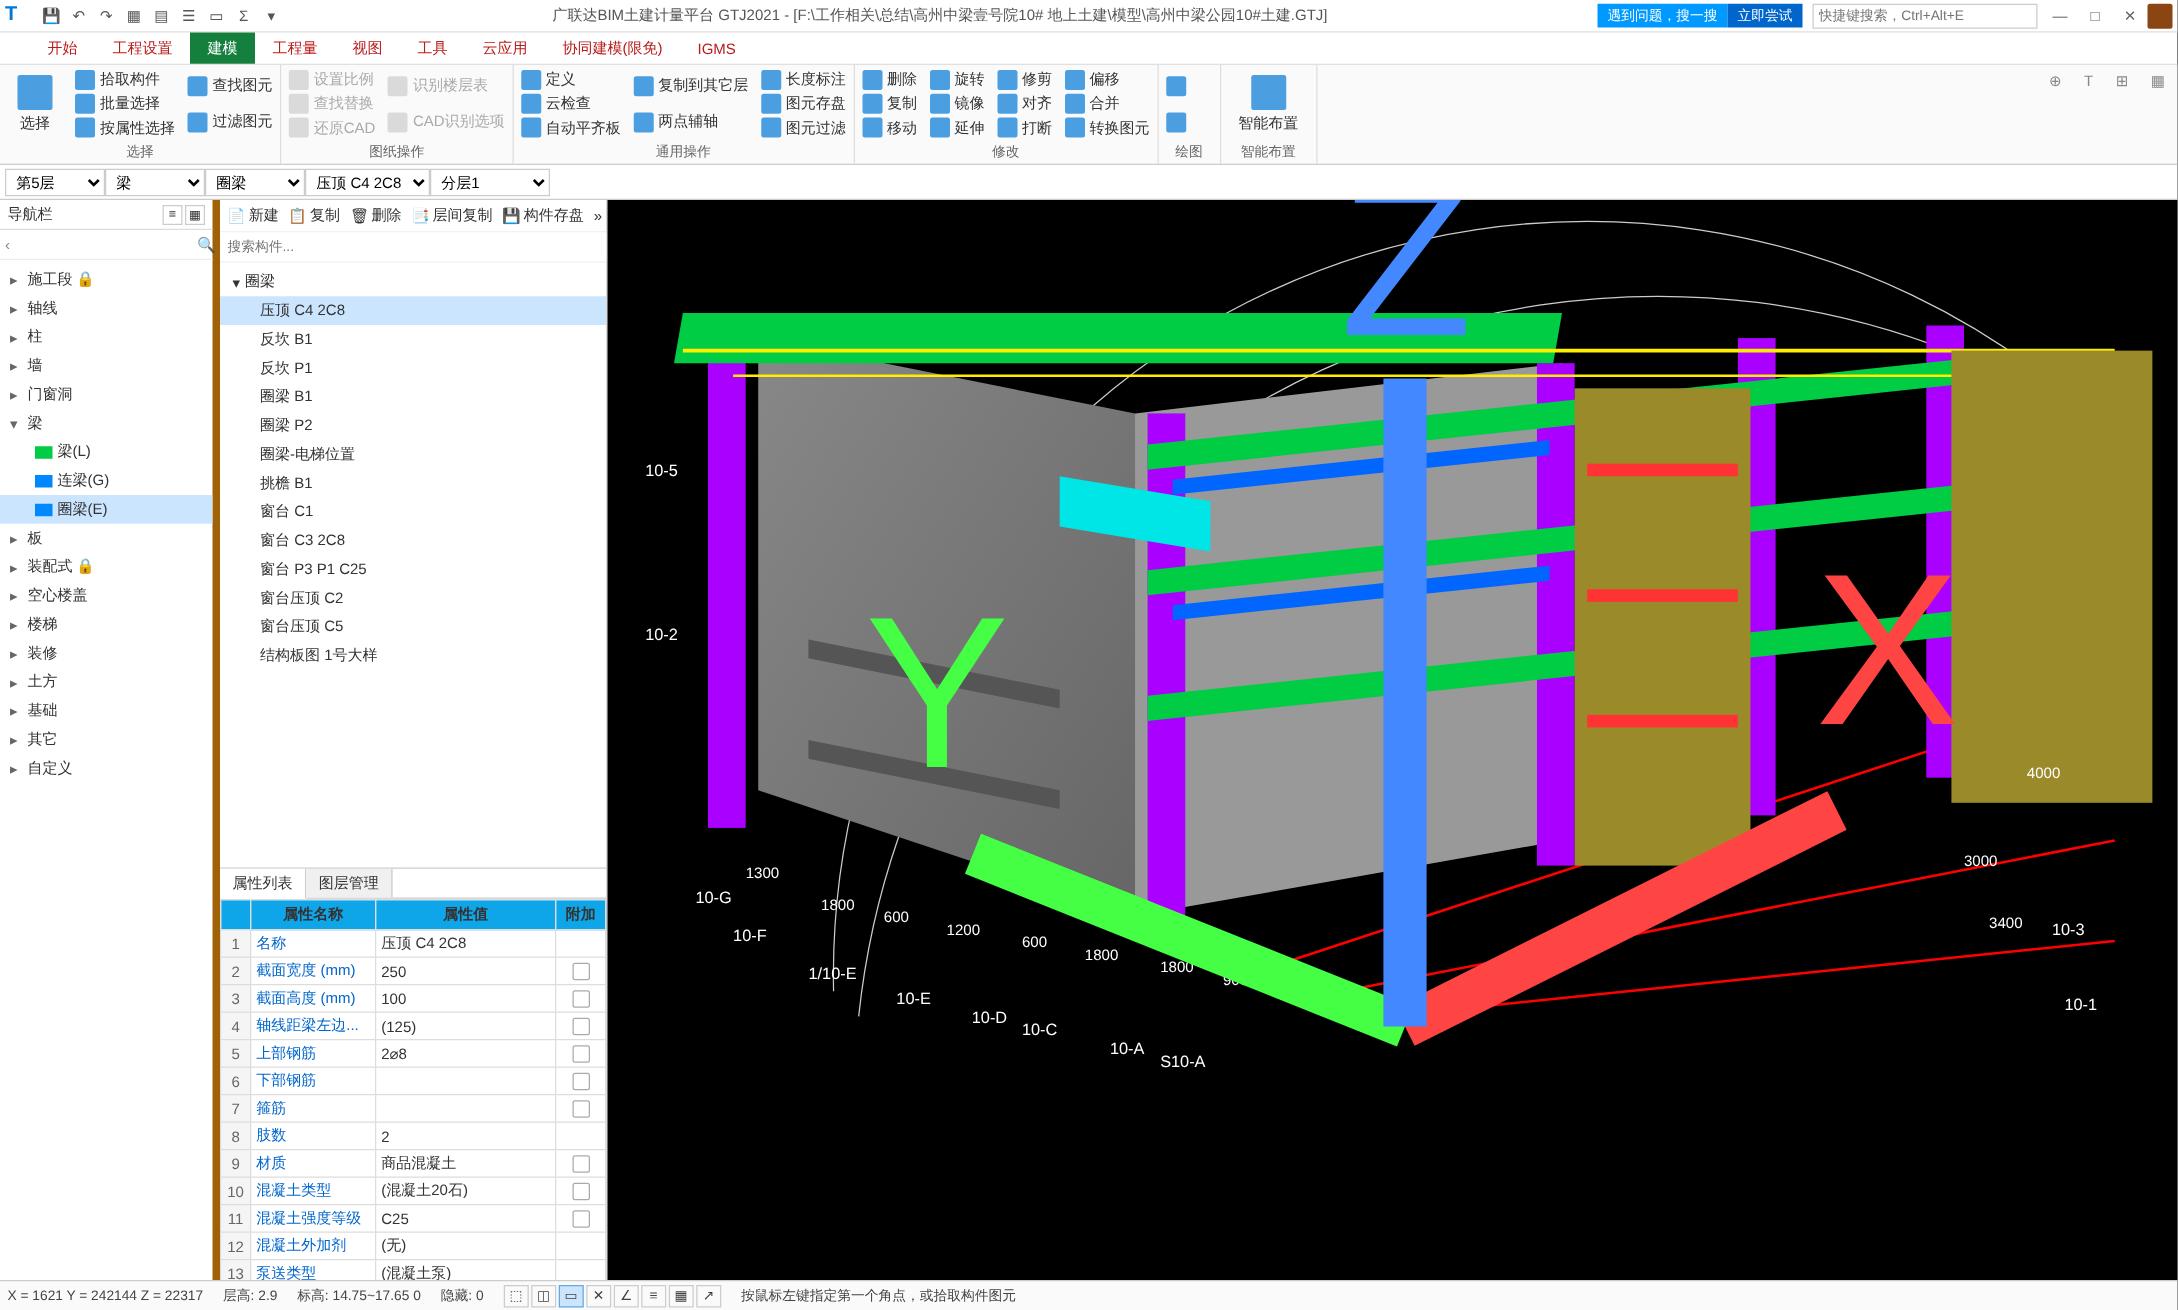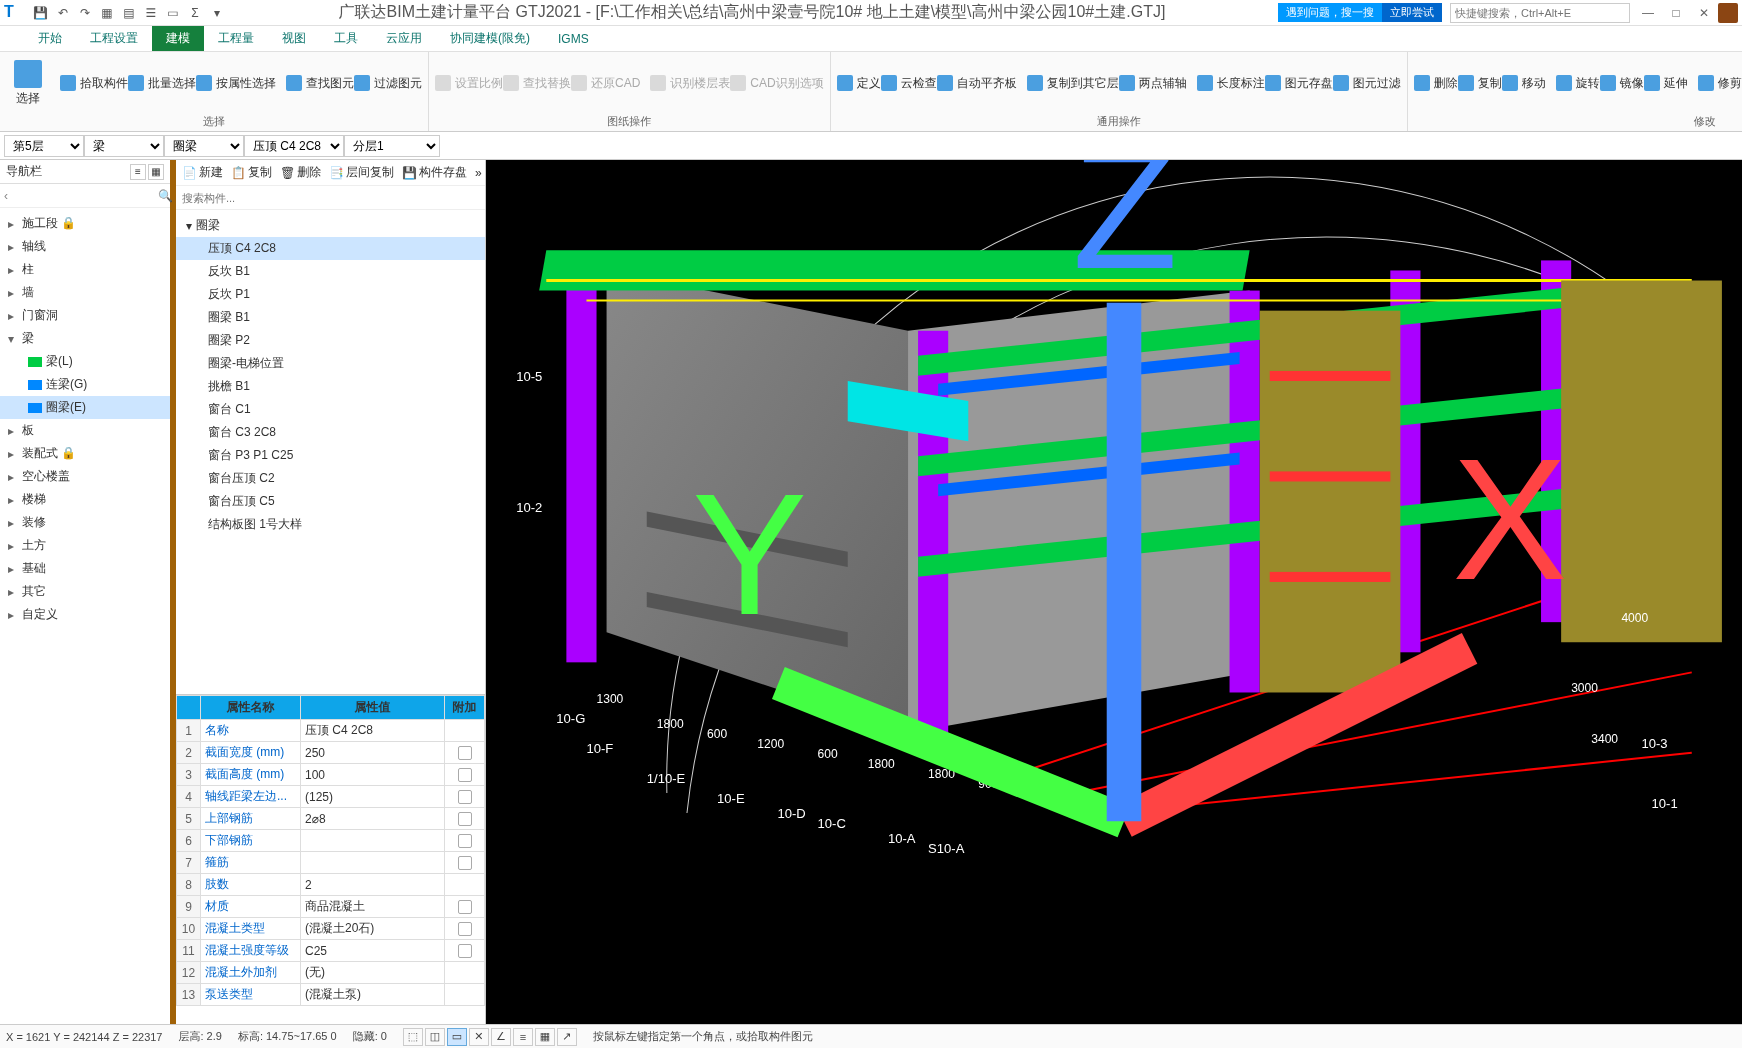--- a/index.html
+++ b/index.html
@@ -3,40 +3,40 @@
 <meta charset="utf-8">
 <style>
 * { box-sizing: border-box; margin: 0; padding: 0; font-family: "Microsoft YaHei", sans-serif; }
 body { font-size: 12px; color: #333; background: #fff; overflow: hidden; }
 
 
 .titlebar { height: 26px; background: #fff; display: flex; align-items: center; border-bottom: 1px solid #e0e0e0; padding: 0 4px; }
 .titlebar .logo { width: 20px; height: 20px; color: #0078d4; font-weight: bold; font-size: 16px; margin-right: 8px; }
 .titlebar .qat { display: flex; gap: 4px; }
 .titlebar .qat span { width: 18px; height: 18px; display: inline-flex; align-items: center; justify-content: center; color: #555; }
-.titlebar .title-text { flex: 1; text-align: center; color: #555; font-size: 16px; }
+.titlebar .title-text { flex: 1; text-align: center; color: #555; font-size: 12px; }
 .titlebar .search-box { width: 180px; height: 20px; border: 1px solid #ccc; padding: 0 4px; font-size: 11px; }
 .titlebar .promo { display: flex; gap: 0; margin-right: 8px; }
 .titlebar .promo span { background: #0099ff; color: #fff; padding: 2px 8px; font-size: 11px; }
 .titlebar .promo span:last-child { background: #0066cc; }
 .titlebar .sys-btns { display: flex; gap: 8px; margin-left: 8px; }
 .titlebar .sys-btns span { width: 20px; text-align: center; color: #666; }
 .titlebar .avatar { width: 20px; height: 20px; background: #8B4513; border-radius: 2px; margin-left: 4px; }
 
 
 .menutabs { height: 26px; display: flex; border-bottom: 1px solid #e0e0e0; align-items: stretch; padding-left: 24px; }
-.menutabs .tab { padding: 0 14px; display: flex; align-items: center; color: #0f766e; cursor: pointer; }
+.menutabs .tab { padding: 0 14px; display: flex; align-items: center; color: #b91c1c; cursor: pointer; }
 .menutabs .tab.active { background: #15803d; color: #fff; }
 
 
 .ribbon { height: 80px; display: flex; border-bottom: 1px solid #ccc; background: #fafafa; }
 .ribbon-group { border-right: 1px solid #ddd; padding: 2px 6px; display: flex; flex-direction: column; }
 .ribbon-group .items { flex: 1; display: flex; flex-direction: column; justify-content: space-around; }
 .ribbon-group .items.cols { flex-direction: row; gap: 10px; }
-.ribbon-group .col { display: flex; flex-direction: row; justify-content: space-around; }
+.ribbon-group .col { display: flex; flex-direction: column; justify-content: space-around; }
 .ribbon-group .item { display: flex; align-items: center; gap: 4px; white-space: nowrap; color: #333; padding: 1px 0; }
 .ribbon-group .item.disabled { color: #aaa; }
 .ribbon-group .big { flex-direction: column; justify-content: center; align-items: center; gap: 2px; padding: 4px 8px; }
 .ribbon-group .big .icon { width: 28px; height: 28px; }
 .ribbon-group .label { text-align: center; color: #666; font-size: 11px; padding-top: 2px; }
 .ribbon .icon { width: 16px; height: 16px; display: inline-block; background: #0078d4; opacity: 0.7; border-radius: 2px; }
 .ribbon .item.disabled .icon { background: #ccc; }
 
 
 .ctxbar { height: 28px; display: flex; align-items: center; border-bottom: 1px solid #ccc; padding: 0 4px; gap: 0; background: #fff; }
@@ -464,20 +464,24 @@
           <div class="li">窗台 C1</div>
           <div class="li">窗台 C3  2C8</div>
           <div class="li">窗台 P3 P1 C25</div>
           <div class="li">窗台压顶 C2</div>
           <div class="li">窗台压顶 C5</div>
           <div class="li">结构板图 1号大样</div>
         </div>
     </div>
 
     <div class="propwrap">
+      <div class="tabs">
+        <div class="t active">属性列表</div>
+        <div class="t">图层管理</div>
+      </div>
       <div class="proptable">
         <table>
           <thead>
               <tr>
             <th></th>
             <th>属性名称</th>
             <th>属性值</th>
             <th style="width:40px">附加</th>
           </tr>
             </thead>

